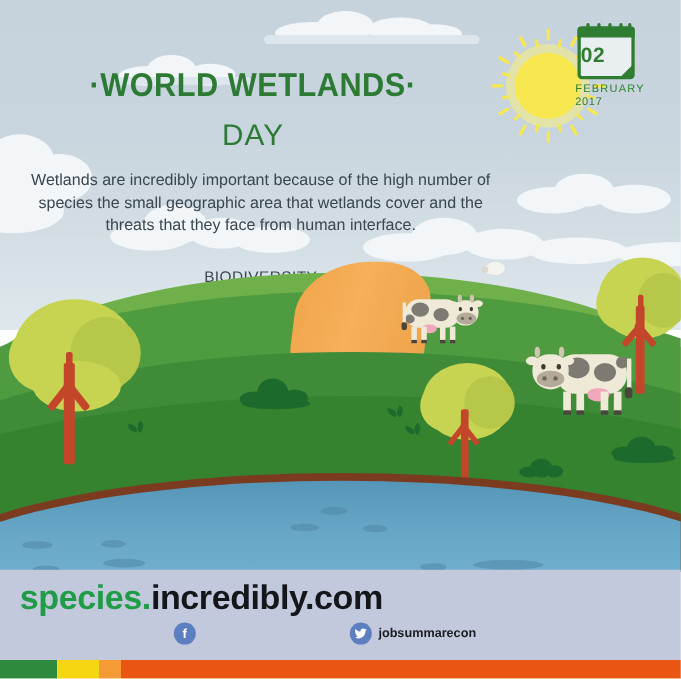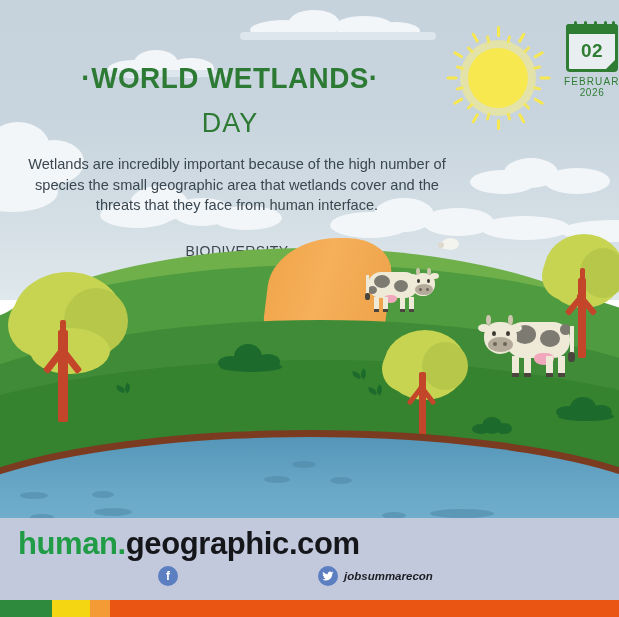--- a/index.html
+++ b/index.html
@@ -32,21 +32,21 @@
     position:absolute;left:22px;top:22px;width:76px;height:76px;border-radius:50%;
     background:#f9ef7d;opacity:.55;
   }
   .ray{
     position:absolute;left:59px;top:8px;width:3px;height:11px;border-radius:2px;
     background:#f5e34b;transform-origin:1.5px 52px;
   }
   .ray.r2{top:16px;height:8px;transform-origin:1.5px 44px;opacity:.9;}
 
   
-  #calendar{position:absolute;left:564px;top:24px;width:56px;height:80px;text-align:center;}
+  #calendar{position:absolute;left:523px;top:24px;width:56px;height:80px;text-align:left;}
   #cal-body{
     position:relative;width:52px;height:48px;margin:0 auto;
     border:3px solid #2e7d32;border-radius:4px;background:#e9eef0;
     box-sizing:border-box;
   }
   #cal-top{
     position:absolute;left:-3px;top:-3px;width:52px;height:10px;
     background:#2e7d32;border-radius:3px 3px 0 0;
   }
   .cal-ring{position:absolute;top:-6px;width:3px;height:7px;background:#2e7d32;border-radius:2px;}
@@ -251,21 +251,21 @@
       <div id="cal-top"></div>
       <div class="cal-ring" style="left:5px;"></div>
       <div class="cal-ring" style="left:15px;"></div>
       <div class="cal-ring" style="left:25px;"></div>
       <div class="cal-ring" style="left:35px;"></div>
       <div class="cal-ring" style="left:43px;"></div>
       <div id="cal-day">02</div>
       <div id="cal-fold"></div>
     </div>
     <div id="cal-month">FEBRUARY</div>
-    <div id="cal-year">2026</div>
+    <div id="cal-year">2017</div>
   </div>
 
   <div id="title-main">·WORLD WETLANDS·</div>
   <div id="body-copy">Wetlands are incredibly important because of the high number of species the small geographic area that wetlands cover and the threats that they face from human interface.</div>
   <div id="title-sub">DAY</div>
   <div id="biodiversity">BIODIVERSITY</div>
 
   <div id="land">
     <div class="hill" id="hill-back"></div>
     <div class="hill" id="hill-mid"></div>
@@ -396,29 +396,29 @@
     <div class="ripple" style="left:20px;top:62px;width:28px;height:7px;"></div>
     <div class="ripple" style="left:92px;top:61px;width:22px;height:7px;"></div>
     <div class="ripple" style="left:94px;top:78px;width:38px;height:8px;"></div>
     <div class="ripple" style="left:30px;top:84px;width:24px;height:7px;"></div>
     <div class="ripple" style="left:382px;top:82px;width:24px;height:7px;"></div>
     <div class="ripple" style="left:430px;top:79px;width:64px;height:9px;"></div>
   </div>
 
   <div id="footer">
     <div id="career-url">
-      <span class="green">human.</span><span class="black">geographic.com</span>
+      <span class="green">species.</span><span class="black">incredibly.com</span>
     </div>
 
 
     <div class="social" style="left:158px;">
       <span class="sicon">f</span>
     </div>
 
-    <div class="social" style="left:318px;font-style:italic;">
+    <div class="social" style="left:318px;">
       <span class="sicon">
         <svg width="12" height="12" viewBox="0 0 24 24" aria-hidden="true">
           <path fill="#ffffff" d="M23 4.9c-.8.4-1.7.6-2.6.8 1-.6 1.7-1.5 2-2.6-.9.5-1.9.9-3 1.2C18.6 3.3 17.4 2.8 16 2.8c-2.5 0-4.6 2.1-4.6 4.6 0 .4 0 .7.1 1-3.8-.2-7.2-2-9.5-4.8-.4.7-.6 1.5-.6 2.3 0 1.6.8 3 2 3.8-.7 0-1.4-.2-2-.6 0 2.2 1.6 4 3.7 4.5-.4.1-.8.2-1.2.2-.3 0-.6 0-.9-.1.6 1.8 2.3 3.2 4.3 3.2-1.6 1.2-3.6 2-5.7 2-.4 0-.7 0-1.1-.1 2 1.3 4.4 2 7 2 8.4 0 13-7 13-13v-.6c.9-.6 1.7-1.4 2.3-2.3z"></path>
         </svg>
       </span>
       <span class="sname">jobsummarecon</span>
     </div>
 
   </div>
 

